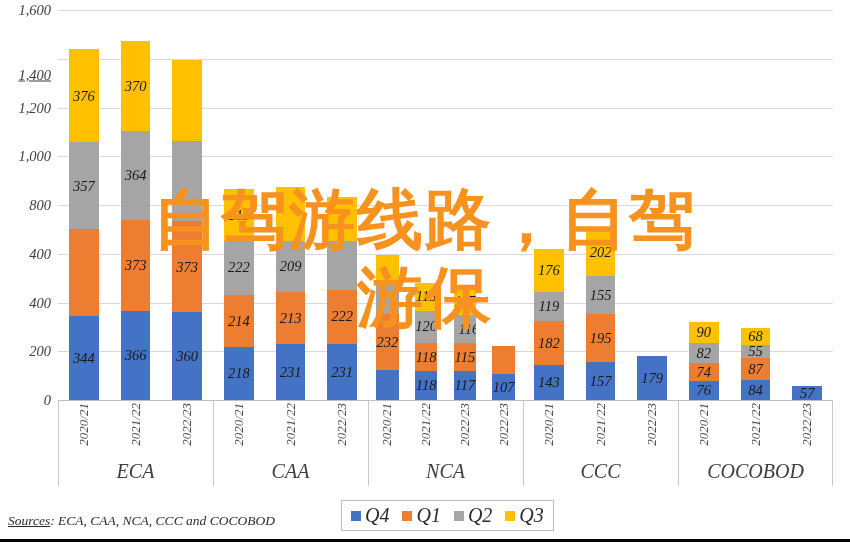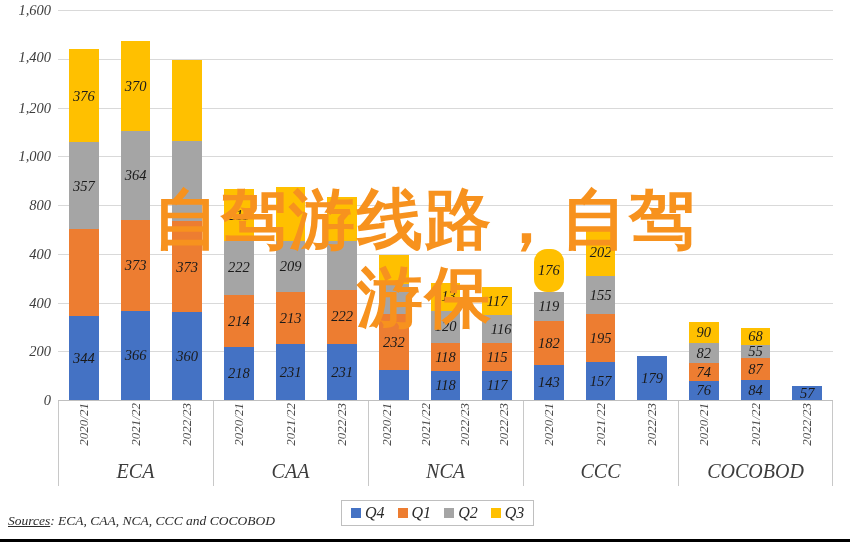--- a/index.html
+++ b/index.html
@@ -67,21 +67,21 @@
   }
 
   
   .legend{
     position:absolute;left:341px;top:500px;
     border:1px solid #bfbfbf;background:#fff;
     padding:3px 9px;display:flex;gap:13px;align-items:center;
   }
   .legend-item{display:flex;align-items:center;gap:4px;}
   .swatch{width:10px;height:10px;display:inline-block;}
-  .legend-label{font-style:italic;font-size:16px;color:#2b2b2b;}
+  .legend-label{font-style:italic;font-size:20px;color:#2b2b2b;}
 
   
   .source{
     position:absolute;left:8px;top:513px;
     font-style:italic;font-size:13.5px;color:#2b2b2b;white-space:nowrap;
   }
   .source u{text-decoration:underline;}
 
   
   .watermark{
@@ -112,21 +112,21 @@
         <div class="gridline" style="top: 0px;"></div>
       </div>
     <div id="ylabels">
         <div class="ylabel" style="top: 390px;">0</div>
         <div class="ylabel" style="top: 341.25px;">200</div>
         <div class="ylabel" style="top: 292.5px;">400</div>
         <div class="ylabel" style="top: 243.75px;">400</div>
         <div class="ylabel" style="top: 195px;">800</div>
         <div class="ylabel" style="top: 146.25px;">1,000</div>
         <div class="ylabel" style="top: 97.5px;">1,200</div>
-        <div class="ylabel" style="top: 47px;">1,400</div>
+        <div class="ylabel" style="top: 65px; text-decoration: underline;">1,400</div>
         <div class="ylabel" style="top: 0px;">1,600</div>
       </div>
     <div class="groups" id="groups">
         <div class="group">
           <div class="bar-slot">
             <div class="bar">
               <div class="seg q3" style="height: 93px; align-items: center;">
                 <span>376</span>
               </div>
               <div class="seg q2" style="height: 87.0187px;">
@@ -265,25 +265,35 @@
                 <span>116</span>
               </div>
               <div class="seg q1" style="height: 28.0312px;">
                 <span>115</span>
               </div>
               <div class="seg q4" style="height: 28.5187px;">
                 <span>117</span>
               </div>
             </div>
           </div>
+          <div class="bar-slot">
+            <div class="bar">
+              <div class="seg q1" style="height: 27.7875px;">
+                <span></span>
+              </div>
+              <div class="seg q4" style="height: 26.0813px;">
+                <span>107</span>
+              </div>
+            </div>
+          </div>
         </div>
         <div class="group">
           <div class="bar-slot">
             <div class="bar">
-              <div class="seg q3" style="height: 42.9px; border-radius: 13px;">
+              <div class="seg q3" style="height: 42.9px;">
                 <span>176</span>
               </div>
               <div class="seg q2" style="height: 29.0062px;">
                 <span>119</span>
               </div>
               <div class="seg q1" style="height: 44.3625px;">
                 <span>182</span>
               </div>
               <div class="seg q4" style="height: 34.8562px;">
                 <span>143</span>

